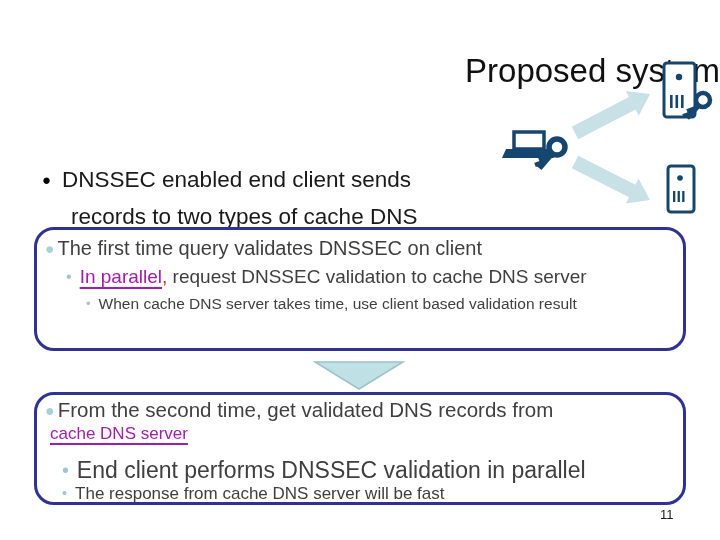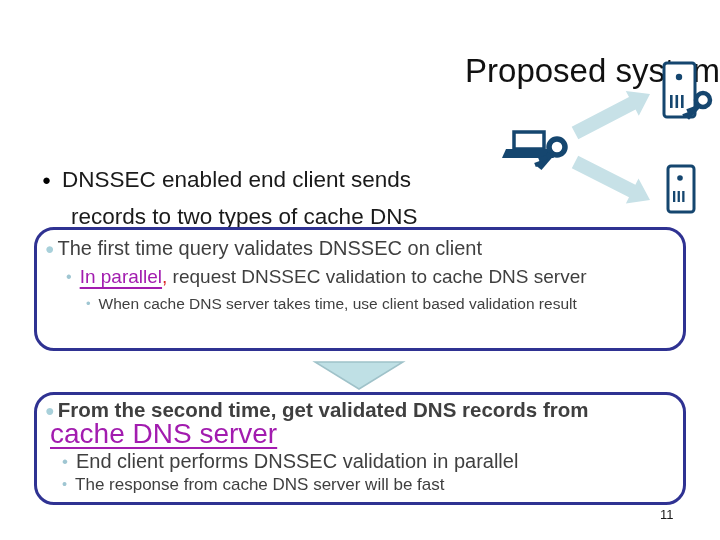--- a/index.html
+++ b/index.html
@@ -25,23 +25,23 @@
     color:#3F3F3F;
   }
   #box1 { top:227px; height:124px; padding:4px 8px 0 8px; }
   #box2 { top:392px; height:113px; padding:3px 8px 0 8px; }
 
   .bl { white-space:nowrap; }
   .b1-l1 { font-size:20px;   line-height:28px; }
   .b1-l2 { font-size:19px;   line-height:27px; padding-left:21px; }
   .b1-l3 { font-size:15.5px; line-height:28px; padding-left:41px; }
   .b1-l4 { font-size:20px;   line-height:28px; padding-left:1px; }
-  .b2-l1 { font-size:20.5px; line-height:23px;font-weight:bold; }
-  .b2-l2 { font-size:28px; line-height:23px; padding-left:5px; }
-  .b2-l3 { font-size:20px;   line-height:23px; padding-left:17px; margin-top:5px; }
+  .b2-l1 { font-size:20.5px; line-height:23px; }
+  .b2-l2 { font-size:17px; line-height:23px; padding-left:5px; }
+  .b2-l3 { font-size:23px;   line-height:23px; padding-left:17px; margin-top:14px; }
   .b2-l4 { font-size:17px;   line-height:22px; padding-left:17px; }
 
   .disc-teal { color:#A8D0DA; font-size:0.78em; margin-right:3px; vertical-align:1px; }
   .dot-teal  { color:#9FC6D2; font-size:0.85em; margin-right:8px; vertical-align:1px; }
   .arrow-marker { color:#86B9C9; margin-right:2px; }
   .red { color:#DC2222; }
   .red-u {
     color:#a21caf; text-decoration:underline;
     text-decoration-thickness:2px; text-underline-offset:4px;
   }

